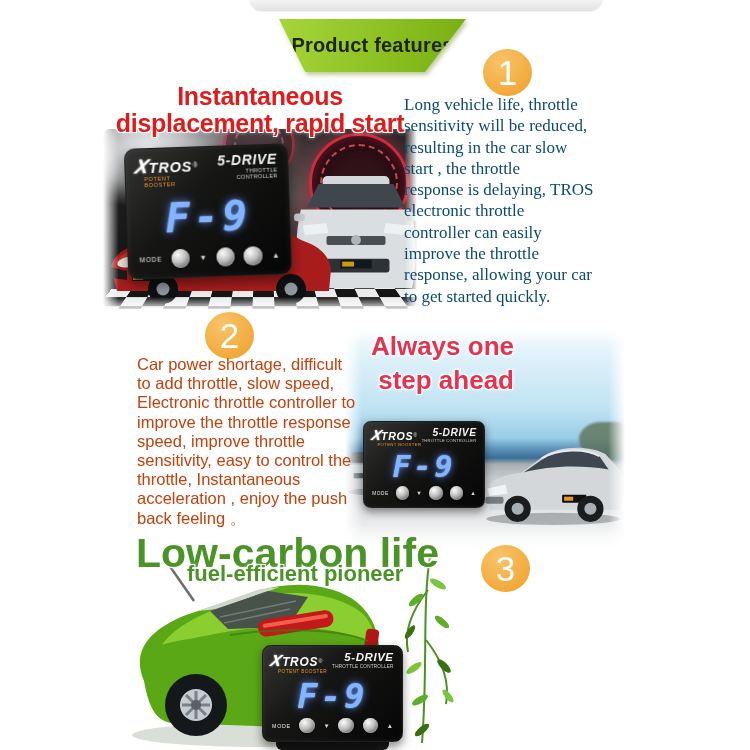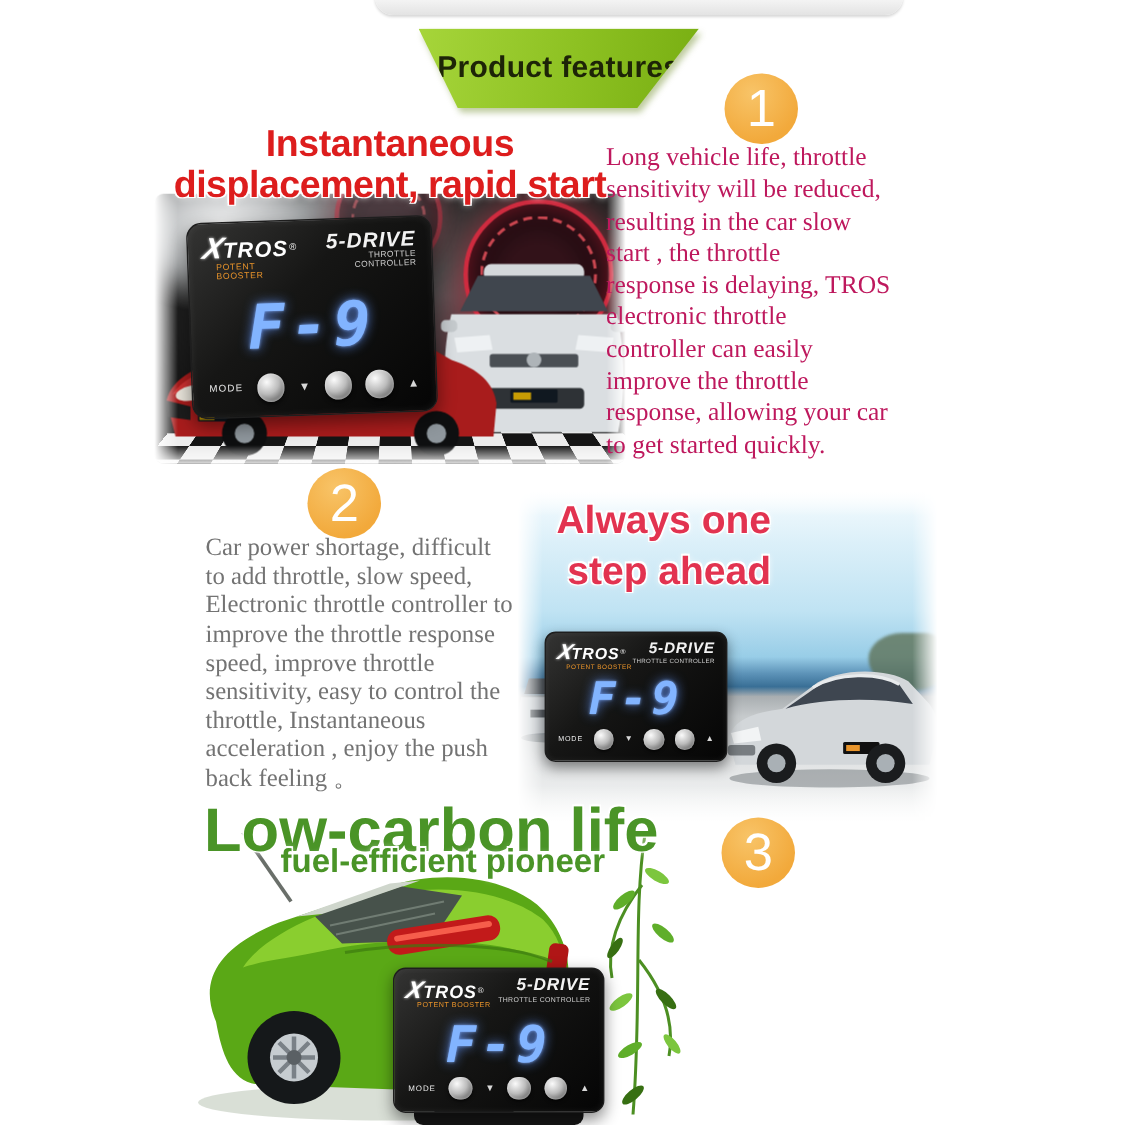--- a/index.html
+++ b/index.html
@@ -46,22 +46,22 @@
   .h-pink {
     left:348px; top:329px; width:166px; text-align:right; z-index:6;
     font-weight:bold; font-size:26px; line-height:34px;
     color:var(--heading-pink,#e23350);
   }
   .h-green { font-weight:bold; color:var(--heading-green,#4a9427); z-index:6; }
   .h-green-1 { left:136px; top:530px; font-size:41px; }
   .h-green-2 { left:187px; top:561px; font-size:22px; }
 
   
-  .body-text { z-index:4; color:#737373;font-family:Liberation Serif, serif; }
-  .t1 { left:404px; top:94px;  width:248px; font-family:"Liberation Serif",serif; font-size:17px; line-height:21.3px; color:#be185d; }
+  .body-text { z-index:4; color:#c2410c; }
+  .t1 { left:404px; top:94px;  width:248px; font-family:"Liberation Serif",serif; font-size:17px; line-height:21.3px; color:#0c4a6e; }
   .t2 { left:137px; top:355px; width:252px; font-size:16.5px; line-height:19.2px; }
   .t3 { left:412px; top:584px; width:242px; font-size:17.5px; line-height:20px; }
 
   
   .scene1 {
     left:103px; top:129px; width:314px; height:180px; z-index:1;
     background:radial-gradient(ellipse at 62% 38%, #565656 0%, #2c2c2c 45%, #111 82%);
     border-radius:6px; overflow:hidden;
     -webkit-mask-image:linear-gradient(to right, transparent 0, #000 5%, #000 96%, transparent 100%);
     mask-image:linear-gradient(to right, transparent 0, #000 5%, #000 96%, transparent 100%);

